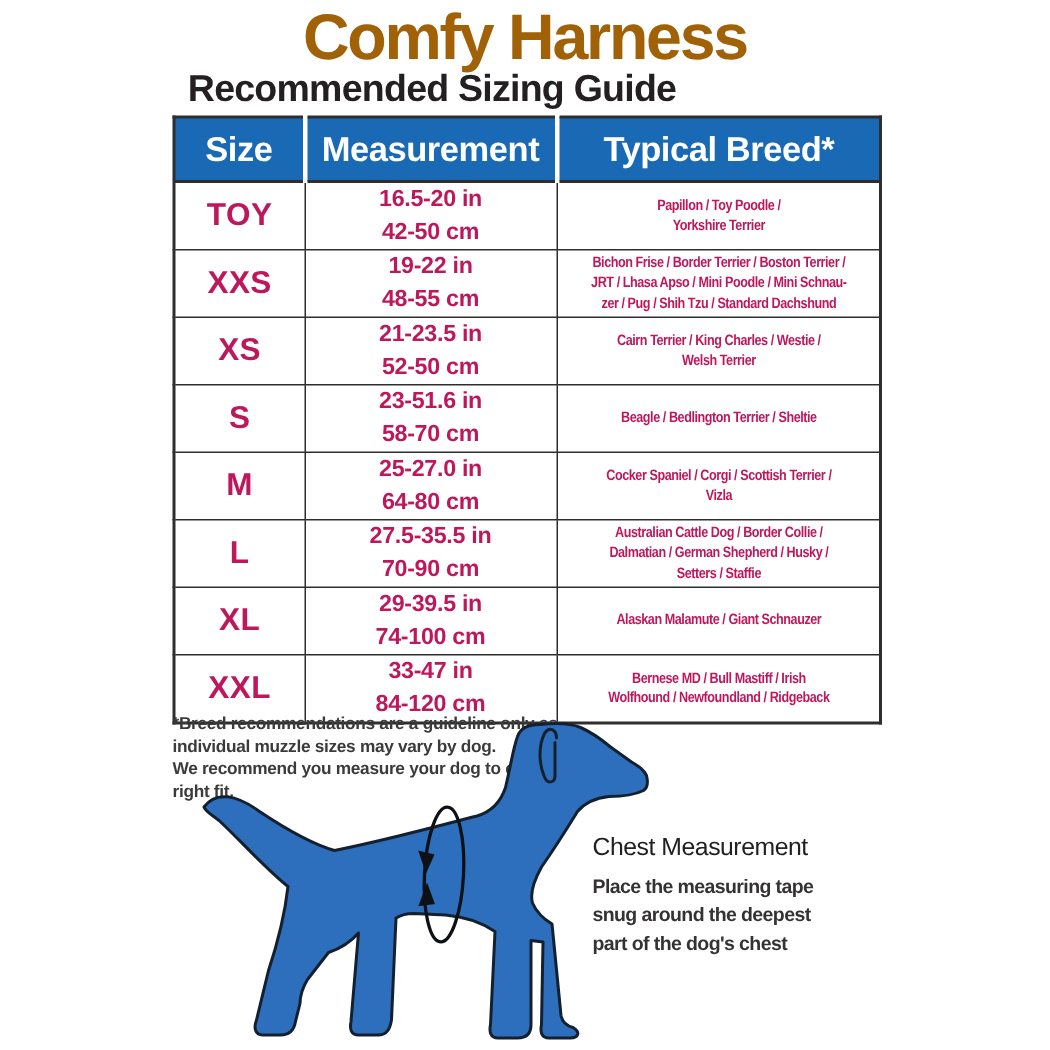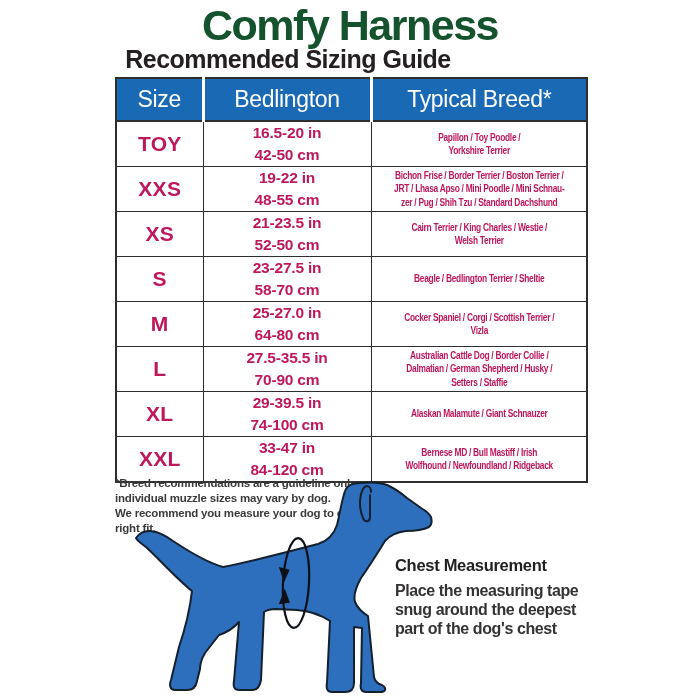--- a/index.html
+++ b/index.html
@@ -18,21 +18,21 @@
     color: var(--ink);
     overflow: hidden;
   }
   .title {
     position: absolute;
     top: 1px; left: 0; width: 700px;
     text-align: center;
     font-size: 43px;
     font-weight: bold;
     letter-spacing: -1.5px;
-    color: #14532d;
+    color: #a16207;
   }
   .subtitle {
     position: absolute;
     top: 45px; left: 0; width: 576px;
     text-align: center;
     font-size: 25px;
     font-weight: bold;
     letter-spacing: -0.5px;
     color: #242021;
   }
@@ -44,21 +44,21 @@
     table-layout: fixed;
     border: 2px solid var(--border-dark);
   }
   col.c-size { width: 87px; }
   col.c-meas { width: 168px; }
   col.c-breed { width: 216px; }
   thead th {
     background: var(--header-bg);
     color: #ffffff;
     font-size: 23px;
-    font-weight: normal;
+    font-weight: bold;
     letter-spacing: -0.3px;
     height: 43px;
     border-bottom: 2px solid var(--border-dark);
     text-align: center;
     vertical-align: middle;
   }
   thead th + th { border-left: 3px solid #ffffff; }
   tbody td {
     border: 1.6px solid var(--border-dark);
     text-align: center;
@@ -91,27 +91,27 @@
     font-size: 11.5px;
     font-weight: bold;
     line-height: 15px;
     letter-spacing: -0.2px;
     color: #3b3b3b;
     white-space: pre-line;
   }
   .chest-block { position: absolute; left: 395px; top: 556px; width: 200px; }
   .chest-heading {
     font-size: 16.5px;
-    font-weight: bold;
+    font-weight: normal;
     color: #232020;
     letter-spacing: -0.3px;
     margin-bottom: 6px;
   }
   .chest-text {
-    font-size: 16px;
+    font-size: 13px;
     font-weight: bold;
     color: #353232;
     line-height: 19px;
     letter-spacing: -0.4px;
     white-space: pre-line;
   }
   .dog-svg { position: absolute; left: 118px; top: 481px; width: 332px; height: 218px; }
   .dog-body { fill: var(--dog-fill); stroke: var(--outline); stroke-width: 2; stroke-linejoin: round; }
   .dog-ear { fill: none; stroke: var(--outline); stroke-width: 2; stroke-linecap: round; }
   .tape-line { fill: none; stroke: #0d1117; stroke-width: 2.2; }
@@ -125,21 +125,21 @@
 
 <table class="sizing">
   <colgroup>
       <col class="c-size">
       <col class="c-meas">
       <col class="c-breed">
     </colgroup>
   <thead>
     <tr>
       <th>Size</th>
-      <th>Bedlington</th>
+      <th>Measurement</th>
       <th>Typical Breed*</th>
     </tr>
   </thead>
   <tbody>
     <tr>
       <td class="size">TOY</td>
       <td class="meas">16.5-20 in
 42-50 cm</td>
       <td class="breed">
           <div class="breed-inner">Papillon / Toy Poodle /
@@ -160,21 +160,21 @@
       <td class="size">XS</td>
       <td class="meas">21-23.5 in
 52-50 cm</td>
       <td class="breed">
           <div class="breed-inner">Cairn Terrier / King Charles / Westie /
 Welsh Terrier</div>
         </td>
     </tr>
     <tr>
       <td class="size">S</td>
-      <td class="meas">23-27.5 in
+      <td class="meas">23-51.6 in
 58-70 cm</td>
       <td class="breed">
           <div class="breed-inner">Beagle / Bedlington Terrier /  Sheltie</div>
         </td>
     </tr>
     <tr>
       <td class="size">M</td>
       <td class="meas">25-27.0 in
 64-80 cm</td>
       <td class="breed">

